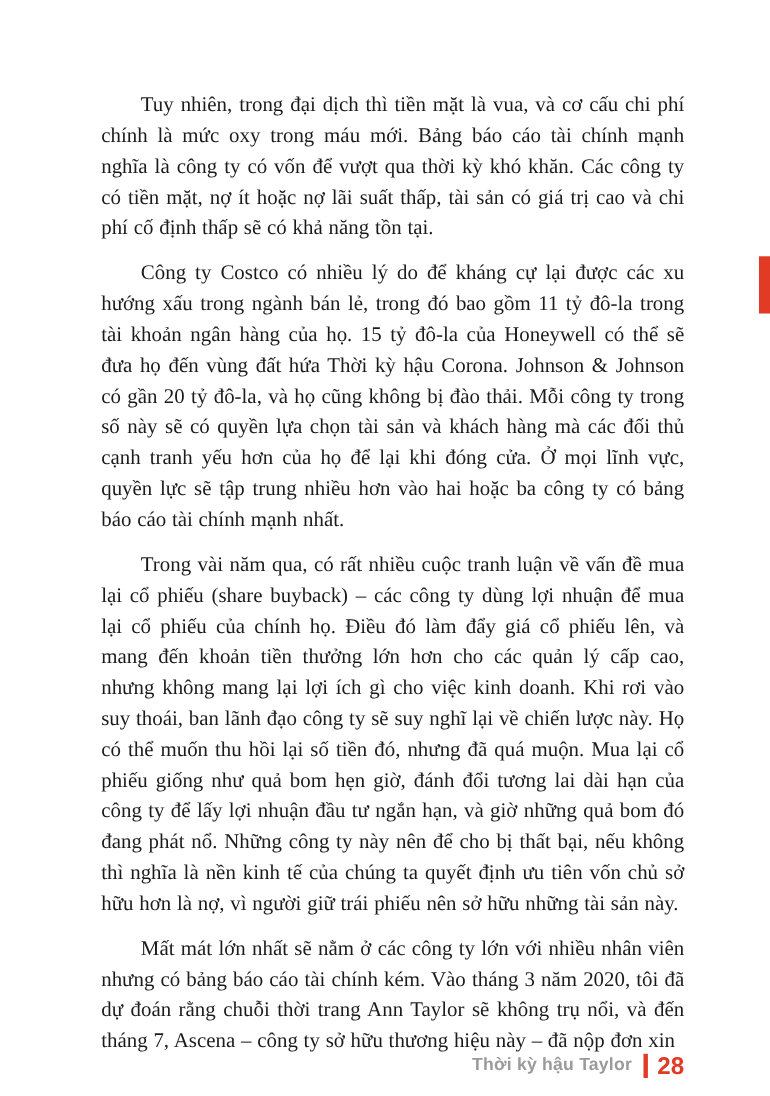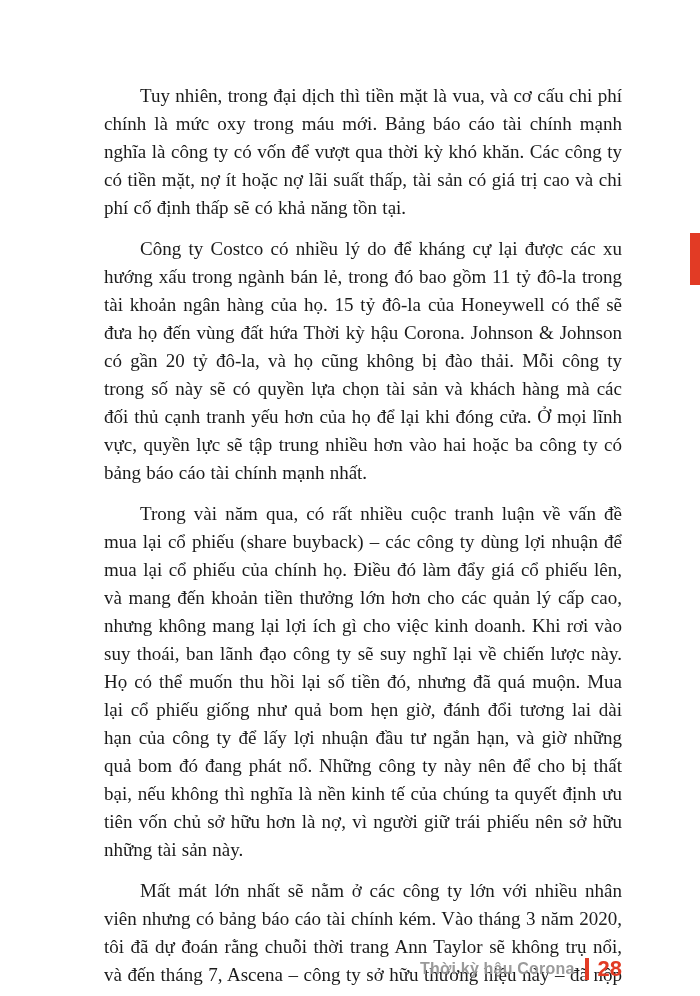--- a/index.html
+++ b/index.html
@@ -15,21 +15,21 @@
       overflow: hidden;
       font-family: "Liberation Serif", "DejaVu Serif", serif;
     }
     .text-block {
       position: absolute;
       left: 88px;
       top: 82px;
       width: 534px;
     }
     .para {
-      margin: 0 0 13px 16px;
+      margin: 0 0 13px 4px;
       font-size: 19px;
       line-height: 28px;
       color: var(--color-text, #1b1b1b);
       text-align: justify;
       text-indent: 36px;
       word-spacing: 0.5px;
     }
     .edge-tab {
       position: absolute;
       right: 0;
@@ -72,18 +72,18 @@
   <div class="edge-tab"></div>
 
   <div class="text-block">
     <p class="para">Tuy nhiên, trong đại dịch thì tiền mặt là vua, và cơ cấu chi phí chính là mức oxy trong máu mới. Bảng báo cáo tài chính mạnh nghĩa là công ty có vốn để vượt qua thời kỳ khó khăn. Các công ty có tiền mặt, nợ ít hoặc nợ lãi suất thấp, tài sản có giá trị cao và chi phí cố định thấp sẽ có khả năng tồn tại.</p>
     <p class="para">Công ty Costco có nhiều lý do để kháng cự lại được các xu hướng xấu trong ngành bán lẻ, trong đó bao gồm 11 tỷ đô-la trong tài khoản ngân hàng của họ. 15 tỷ đô-la của Honeywell có thể sẽ đưa họ đến vùng đất hứa Thời kỳ hậu Corona. Johnson &amp; Johnson có gần 20 tỷ đô-la, và họ cũng không bị đào thải. Mỗi công ty trong số này sẽ có quyền lựa chọn tài sản và khách hàng mà các đối thủ cạnh tranh yếu hơn của họ để lại khi đóng cửa. Ở mọi lĩnh vực, quyền lực sẽ tập trung nhiều hơn vào hai hoặc ba công ty có bảng báo cáo tài chính mạnh nhất.</p>
     <p class="para">Trong vài năm qua, có rất nhiều cuộc tranh luận về vấn đề mua lại cổ phiếu (share buyback) – các công ty dùng lợi nhuận để mua lại cổ phiếu của chính họ. Điều đó làm đẩy giá cổ phiếu lên, và mang đến khoản tiền thưởng lớn hơn cho các quản lý cấp cao, nhưng không mang lại lợi ích gì cho việc kinh doanh. Khi rơi vào suy thoái, ban lãnh đạo công ty sẽ suy nghĩ lại về chiến lược này. Họ có thể muốn thu hồi lại số tiền đó, nhưng đã quá muộn. Mua lại cổ phiếu giống như quả bom hẹn giờ, đánh đổi tương lai dài hạn của công ty để lấy lợi nhuận đầu tư ngắn hạn, và giờ những quả bom đó đang phát nổ. Những công ty này nên để cho bị thất bại, nếu không thì nghĩa là nền kinh tế của chúng ta quyết định ưu tiên vốn chủ sở hữu hơn là nợ, vì người giữ trái phiếu nên sở hữu những tài sản này.</p>
     <p class="para">Mất mát lớn nhất sẽ nằm ở các công ty lớn với nhiều nhân viên nhưng có bảng báo cáo tài chính kém. Vào tháng 3 năm 2020, tôi đã dự đoán rằng chuỗi thời trang Ann Taylor sẽ không trụ nổi, và đến tháng 7, Ascena – công ty sở hữu thương hiệu này – đã nộp đơn xin</p>
   </div>
 
   <div class="footer">
-    <span class="footer-title">Thời kỳ hậu Corona</span>
+    <span class="footer-title">Thời kỳ hậu Taylor</span>
     <span class="footer-divider"></span>
     <span class="footer-page">28</span>
   </div>
 
 </div>
 
 </body></html>

